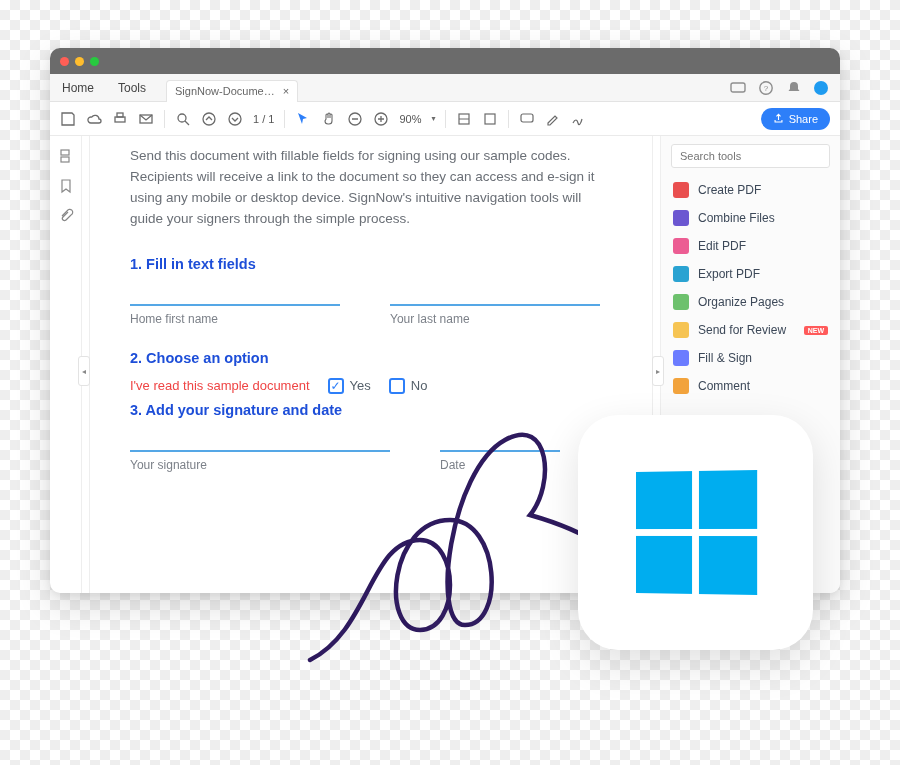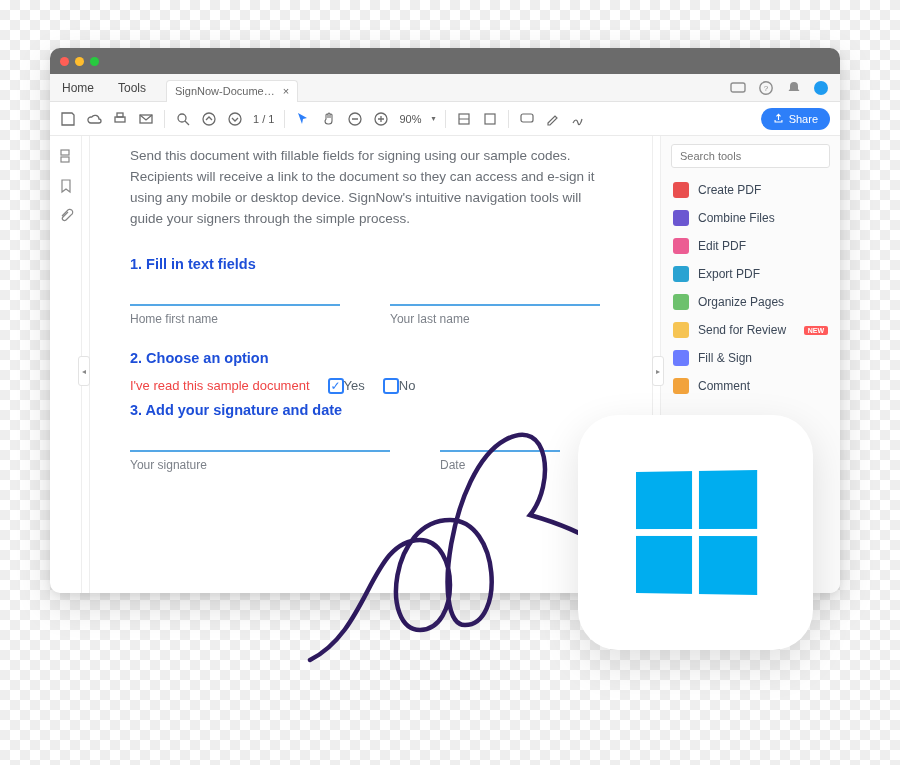--- a/index.html
+++ b/index.html
@@ -43,21 +43,21 @@
 .expand .caret{position:absolute;top:220px;left:-4px;width:12px;height:30px;border:1px solid #e3e3e3;border-radius:3px;background:#fff;display:flex;align-items:center;justify-content:center;font-size:8px;color:#888;cursor:pointer}
 .doc{flex:1;padding:10px 40px 20px 40px;overflow:hidden}
 .doc p.intro{color:#6a6f76;font-size:13.5px;line-height:1.55;margin-bottom:26px}
 .sec-title{font-weight:700;font-size:14.5px;color:#1d4ed8;margin:8px 0 12px}
 .row{display:flex;gap:50px}
 .field{flex:1;max-width:210px}
 .field .line{height:22px;border-bottom:2px solid #55a7e6}
 .field .lbl{font-size:12px;color:#7c8189;margin-top:6px}
 .opt-row{display:flex;align-items:center;gap:18px;font-size:13px;color:#55606a}
 .opt-row .lead{color:#ef4444}
-.chk{display:flex;align-items:center;gap:0}
+.chk{display:flex;align-items:center;gap:6px}
 .box{width:16px;height:16px;border:2px solid #2d7ff9;border-radius:3px;display:flex;align-items:center;justify-content:center}
 .box.checked::after{content:"✓";color:#2d7ff9;font-size:12px;line-height:1}
 .sigrow .field:first-child{max-width:260px}
 .pane-expand{width:8px;border-left:1px solid #eee;position:relative}
 .pane-expand .caret{position:absolute;top:220px;right:-4px;width:12px;height:30px;border:1px solid #e3e3e3;border-radius:3px;background:#fff;display:flex;align-items:center;justify-content:center;font-size:8px;color:#888;cursor:pointer}
 .rightpanel{width:180px;border-left:1px solid #eee;background:#fbfbfb;display:flex;flex-direction:column}
 .rightpanel .search{padding:8px 10px}
 .rightpanel .search input{width:100%;height:24px;border:1px solid #e1e1e1;border-radius:3px;padding:0 8px;font-size:11px;color:#888}
 .tool-item{display:flex;align-items:center;gap:9px;padding:6px 12px;font-size:12px;color:#3c4858;cursor:pointer;white-space:nowrap}
 .tool-item .ti-ico{width:16px;height:16px;border-radius:3px}

